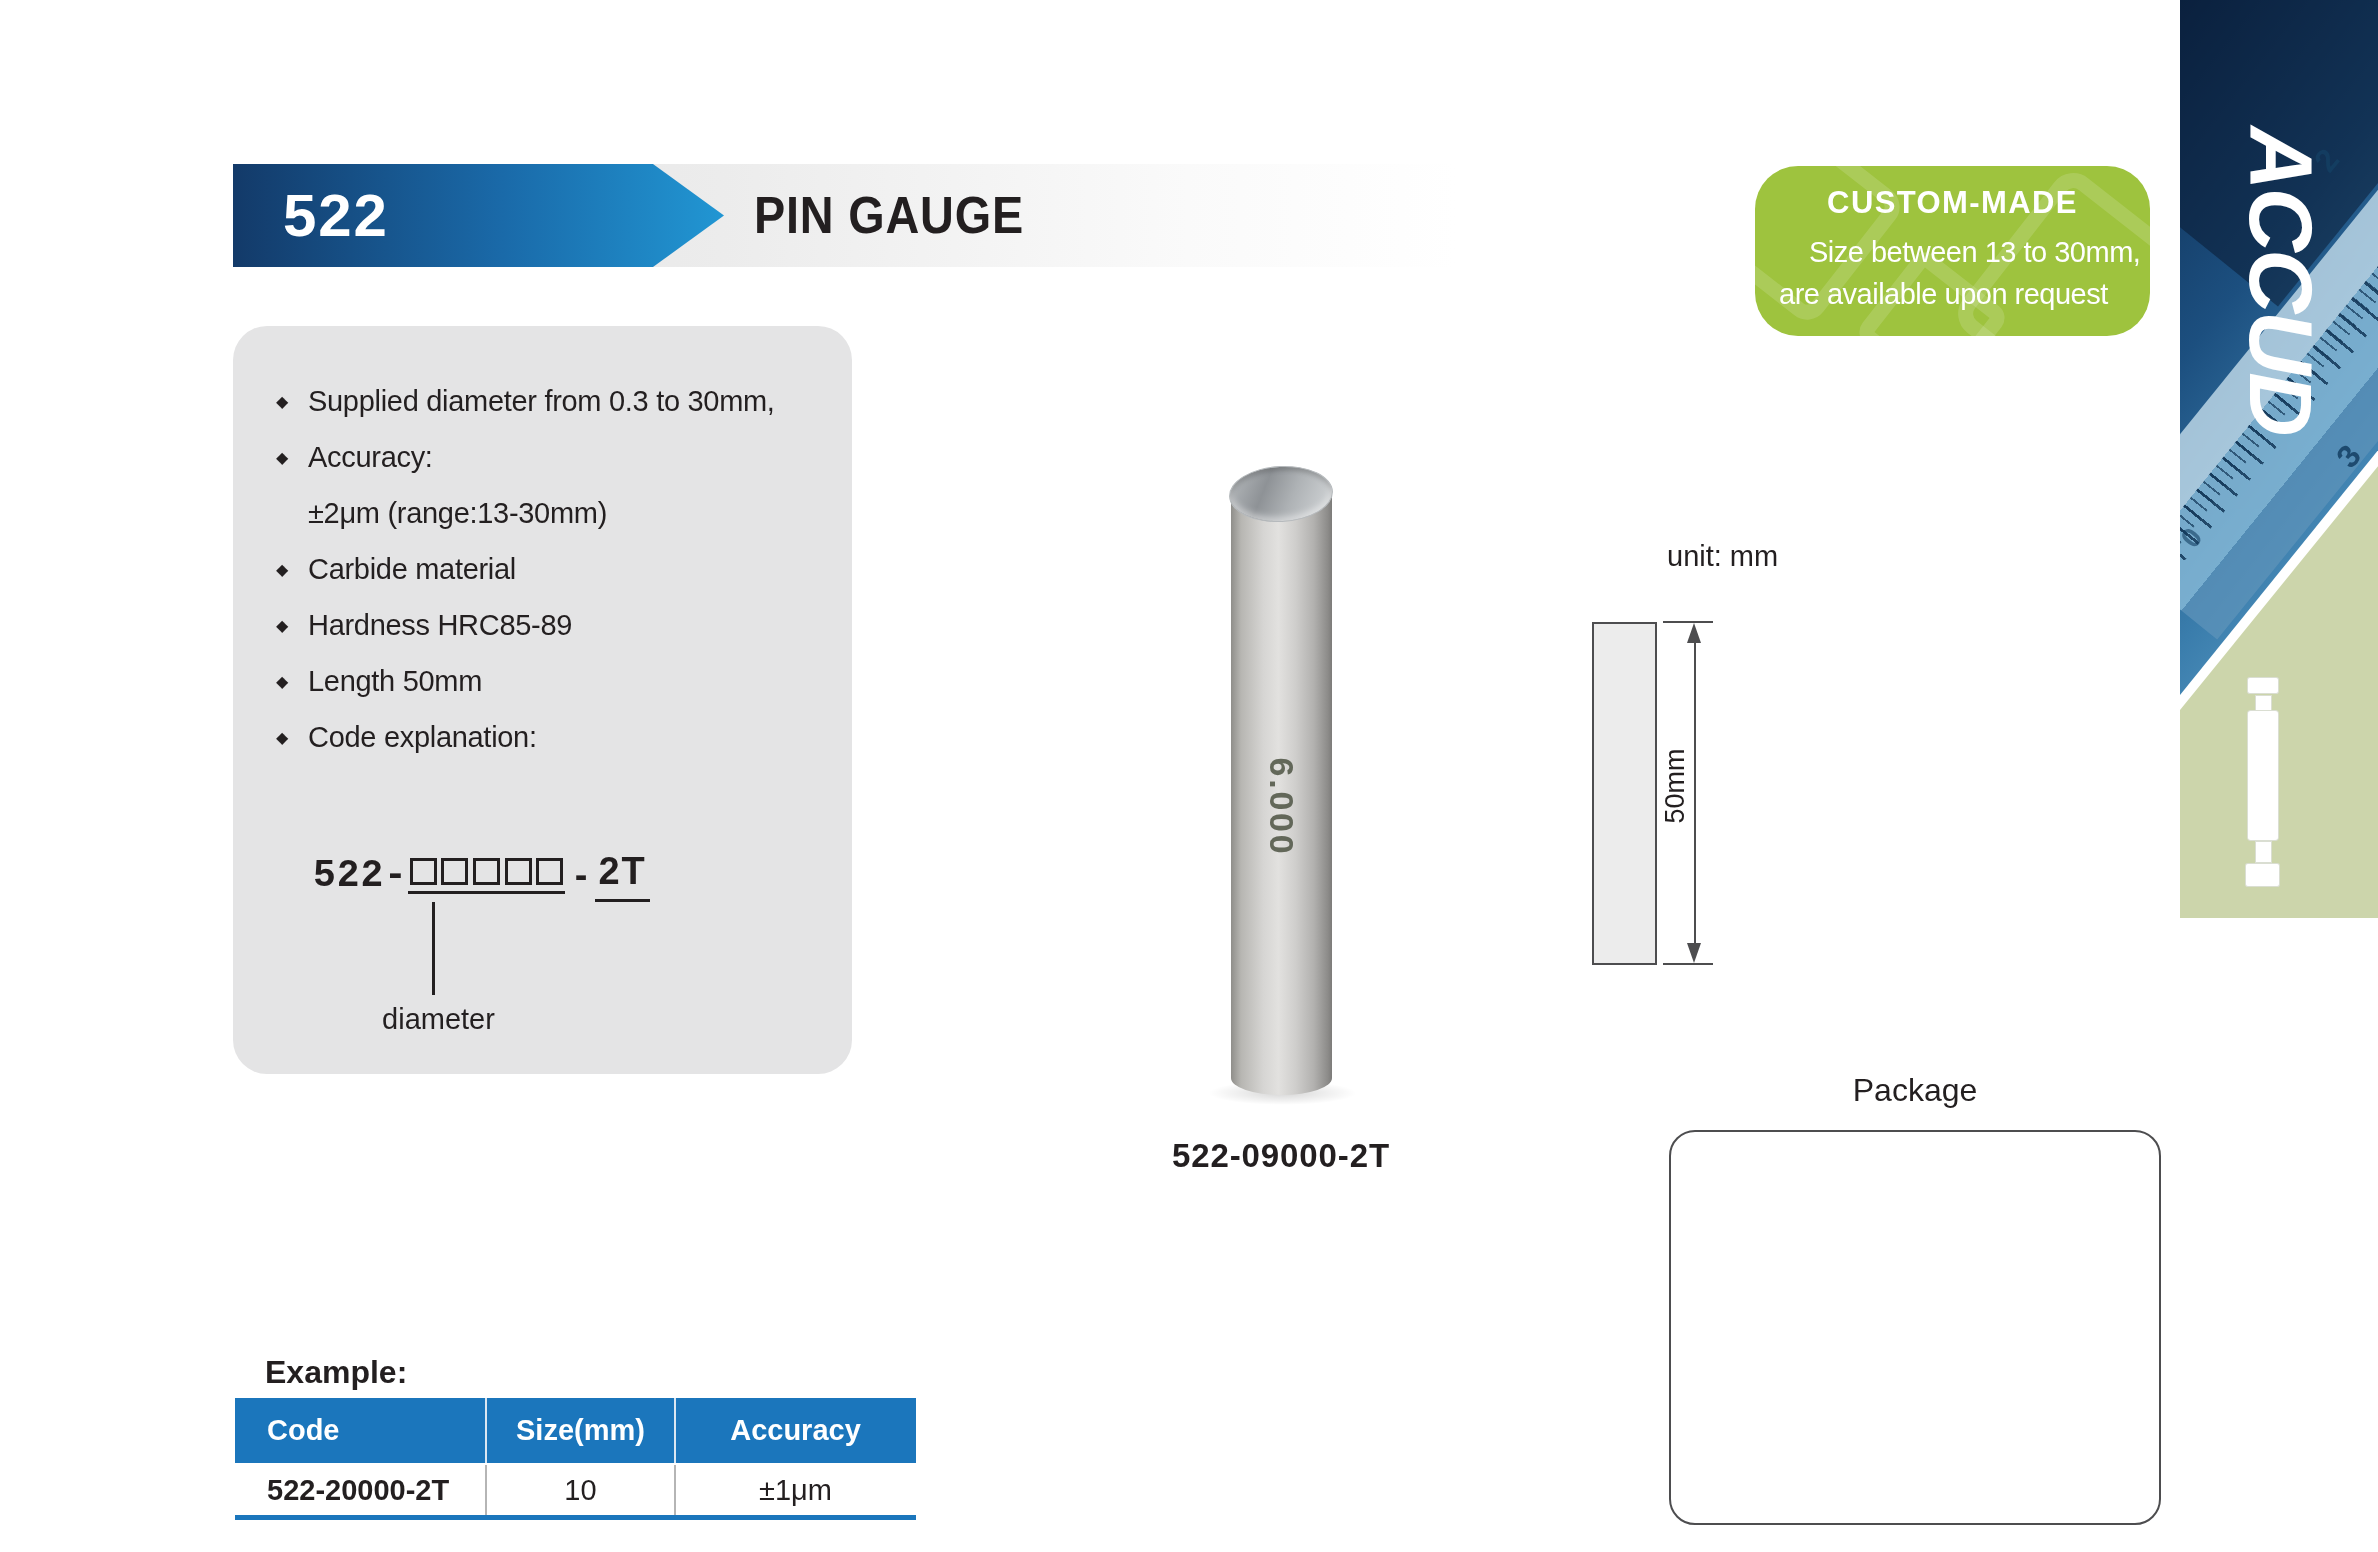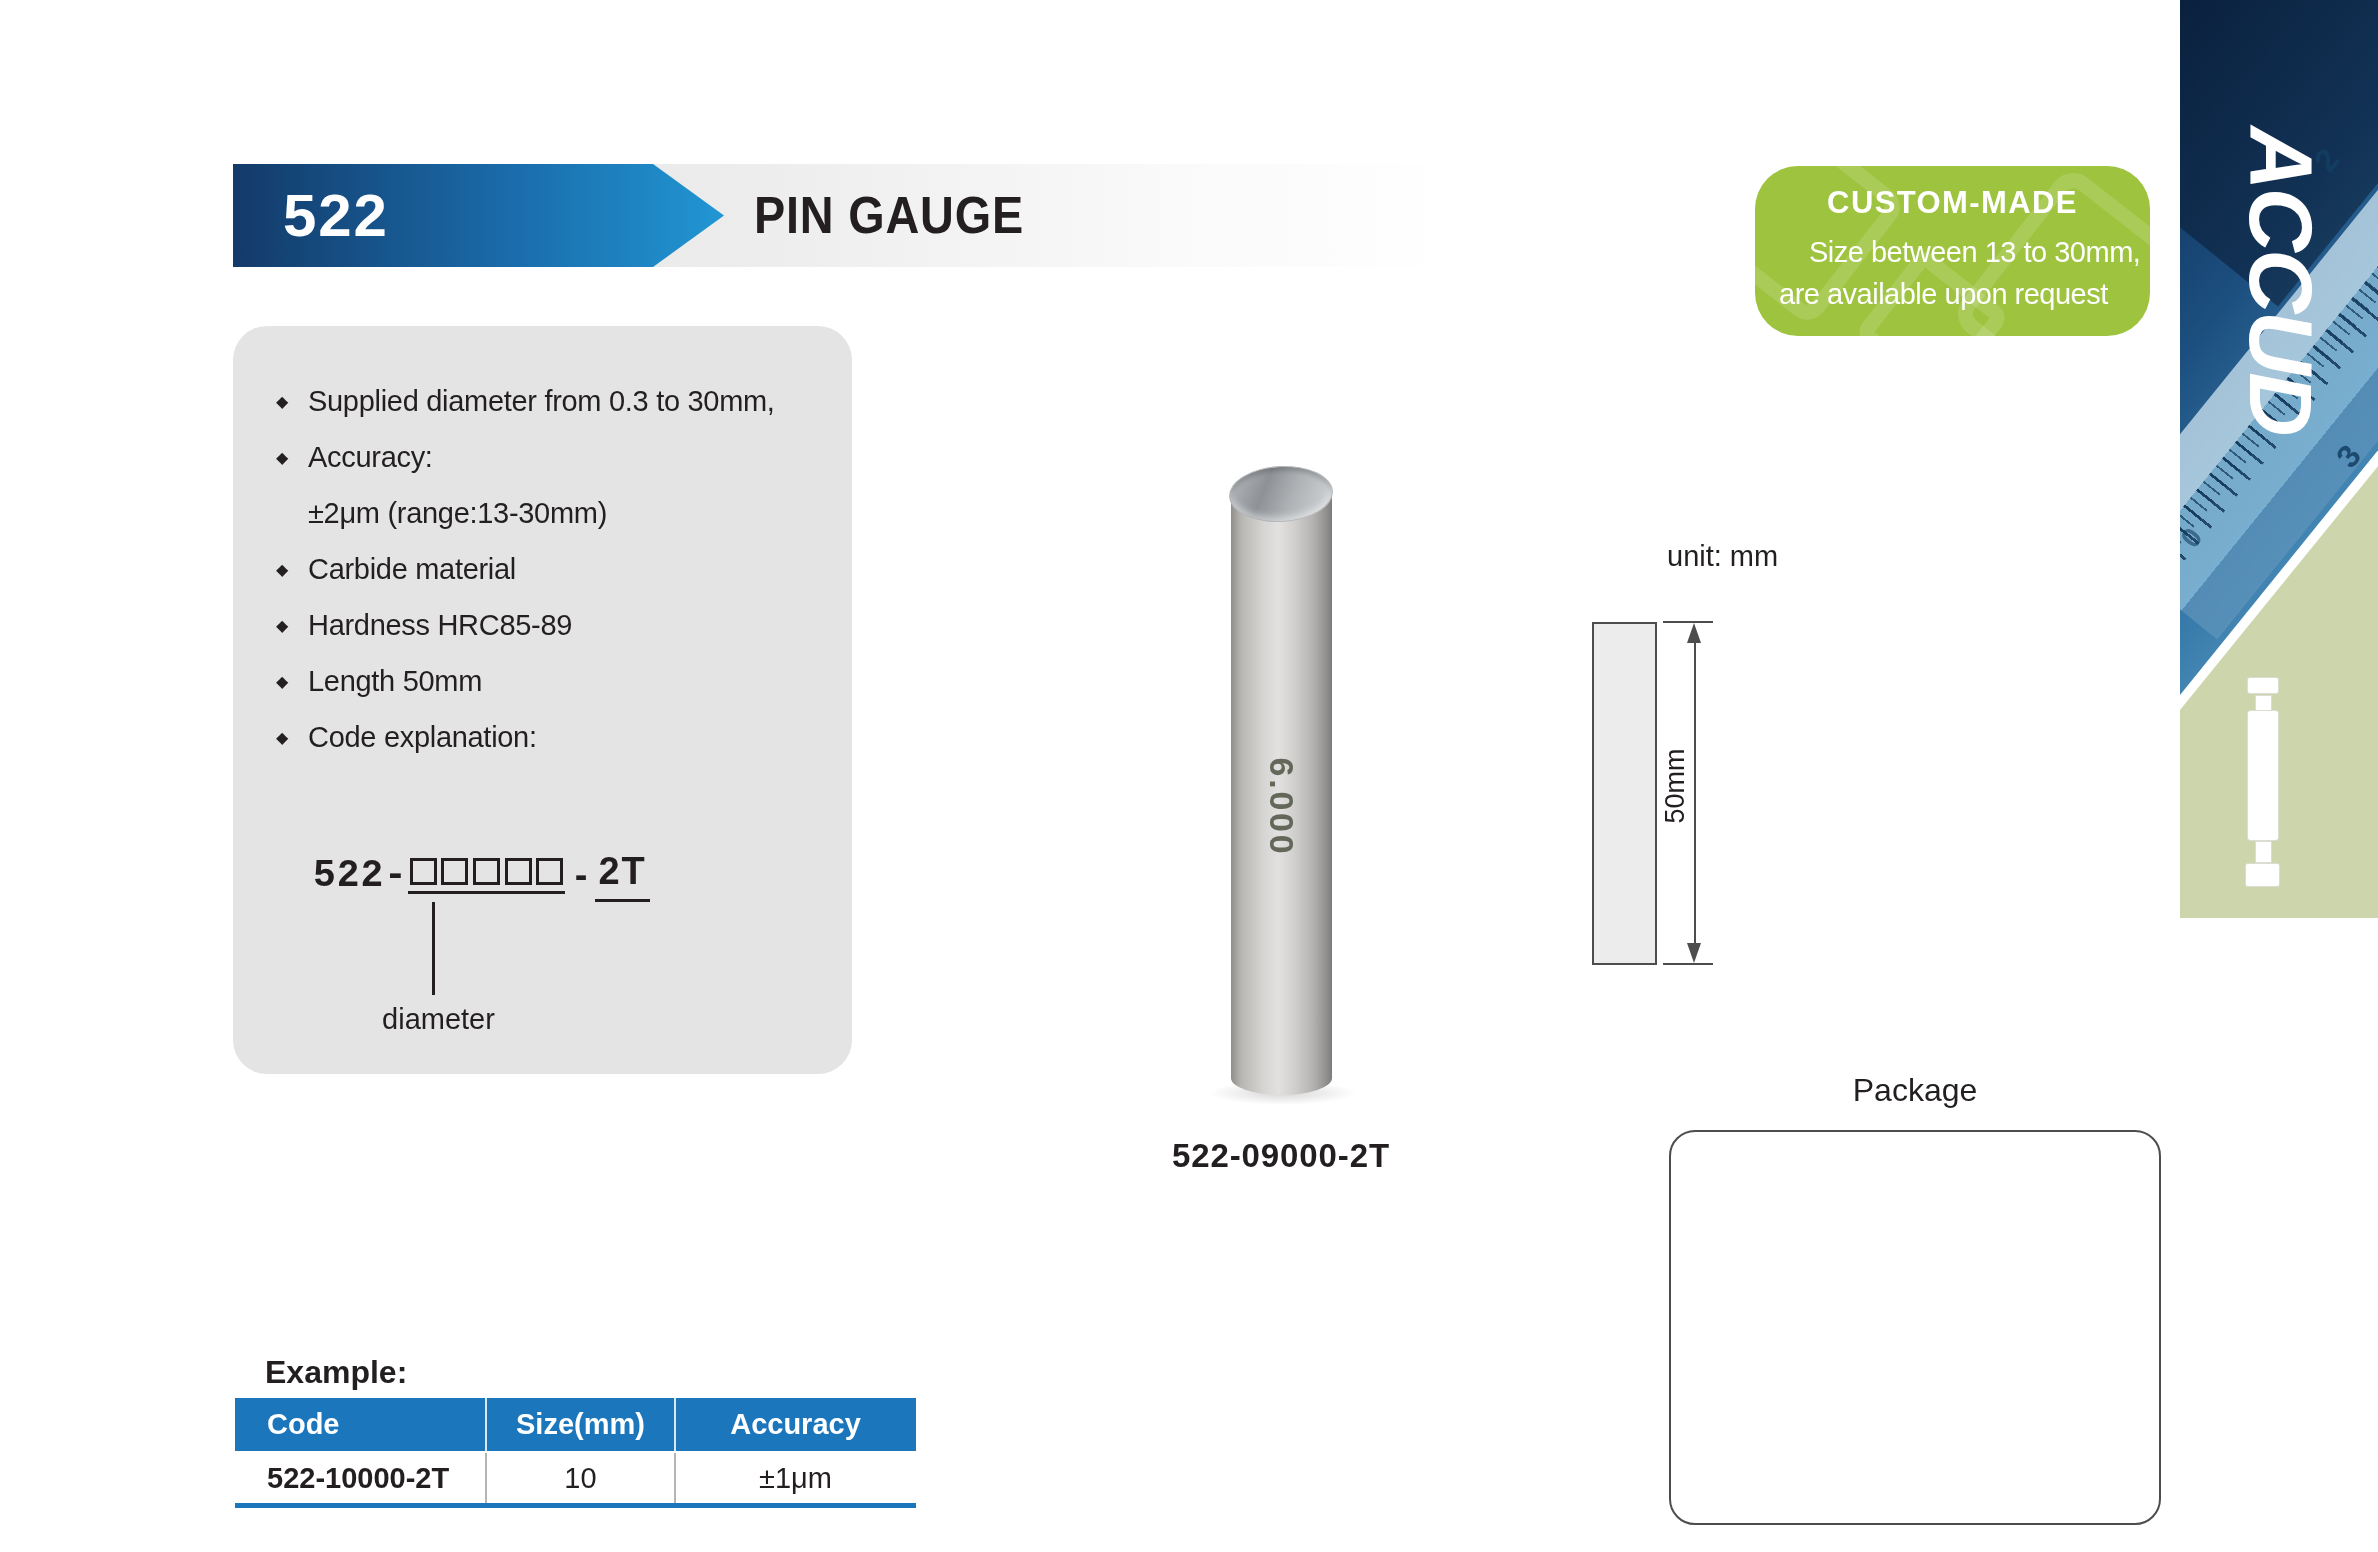--- a/index.html
+++ b/index.html
@@ -116,21 +116,21 @@
   .package-title { position:absolute; left:1915px; top:1072px; transform:translateX(-50%);
     font-size:32px; color:#231f20; }
   .package-box { position:absolute; left:1669px; top:1130px; width:492px; height:395px;
     border:2.3px solid #4d4d4f; border-radius:26px; background:#ffffff; }
 
   
   .example-heading { position:absolute; left:265px; top:1354px; font-size:32px; font-weight:bold; color:#231f20; }
   .example-table { position:absolute; left:235px; top:1398px; width:681px;
     border-bottom:5.6px solid #1b76bc; }
   .tr { display:flex; width:100%; }
-  .tr.head { background:#1b76bc; height:53px; }
+  .tr.head { background:#1b76bc; height:65px; }
   .tr.body { background:#ffffff; height:52px; border-top:2.8px solid #ffffff; }
   .td { display:flex; align-items:center; justify-content:center; font-size:29px; }
   .td.c0 { width:250px; justify-content:flex-start; padding-left:32px; }
   .td.c1 { width:189px; } .td.c2 { width:241px; }
   .tr.head .td { color:#ffffff; font-weight:bold; }
   .tr.head .td + .td { border-left:2.3px solid #dbe7f2; }
   .tr.body .td + .td { border-left:2.3px solid #b5b5b5; }
   .tr.body .td.c0 { font-weight:bold; }
 </style>
 </head>
@@ -243,20 +243,20 @@
   </div>
 
   <div class="example-heading">Example:</div>
   <div class="example-table">
     <div class="tr head">
       <div class="td c0">Code</div>
       <div class="td c1">Size(mm)</div>
       <div class="td c2">Accuracy</div>
     </div>
     <div class="tr body">
-      <div class="td c0">522-10000-2T</div>
+      <div class="td c0">522-20000-2T</div>
       <div class="td c1">10</div>
       <div class="td c2">±1μm</div>
     </div>
   </div>
 
 </div>
 
 
 </body></html>

